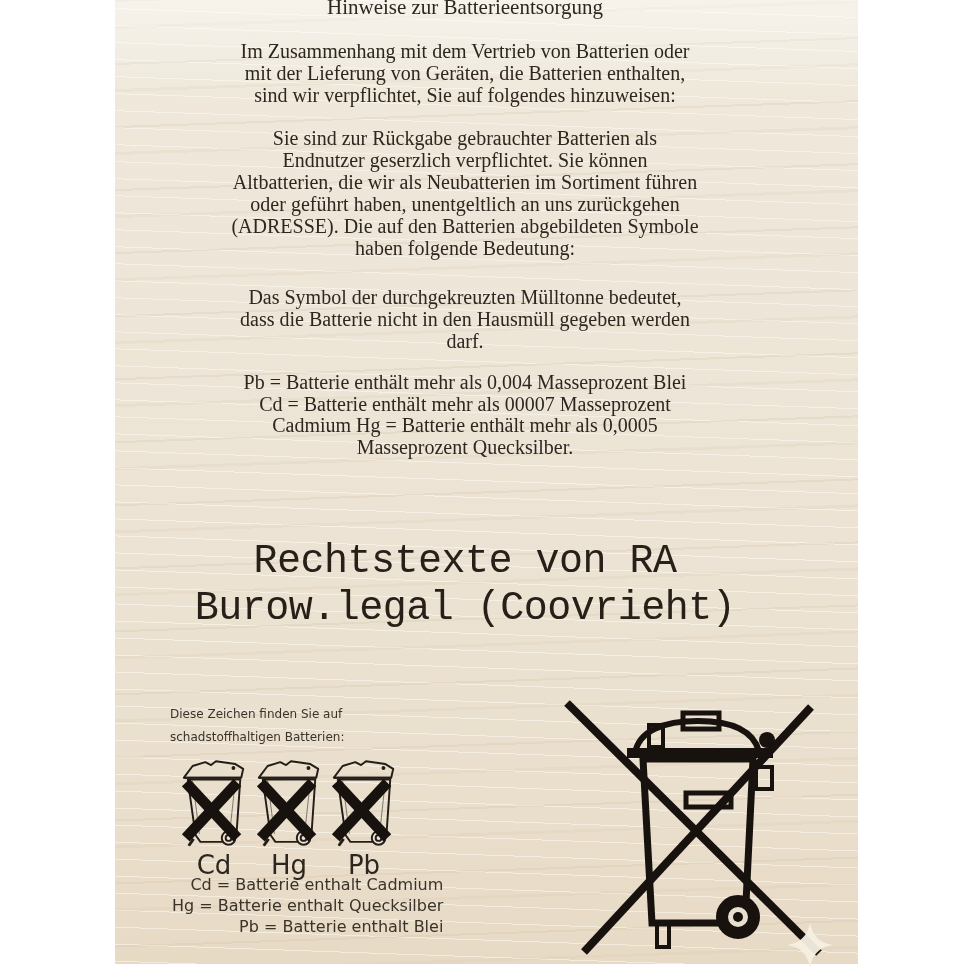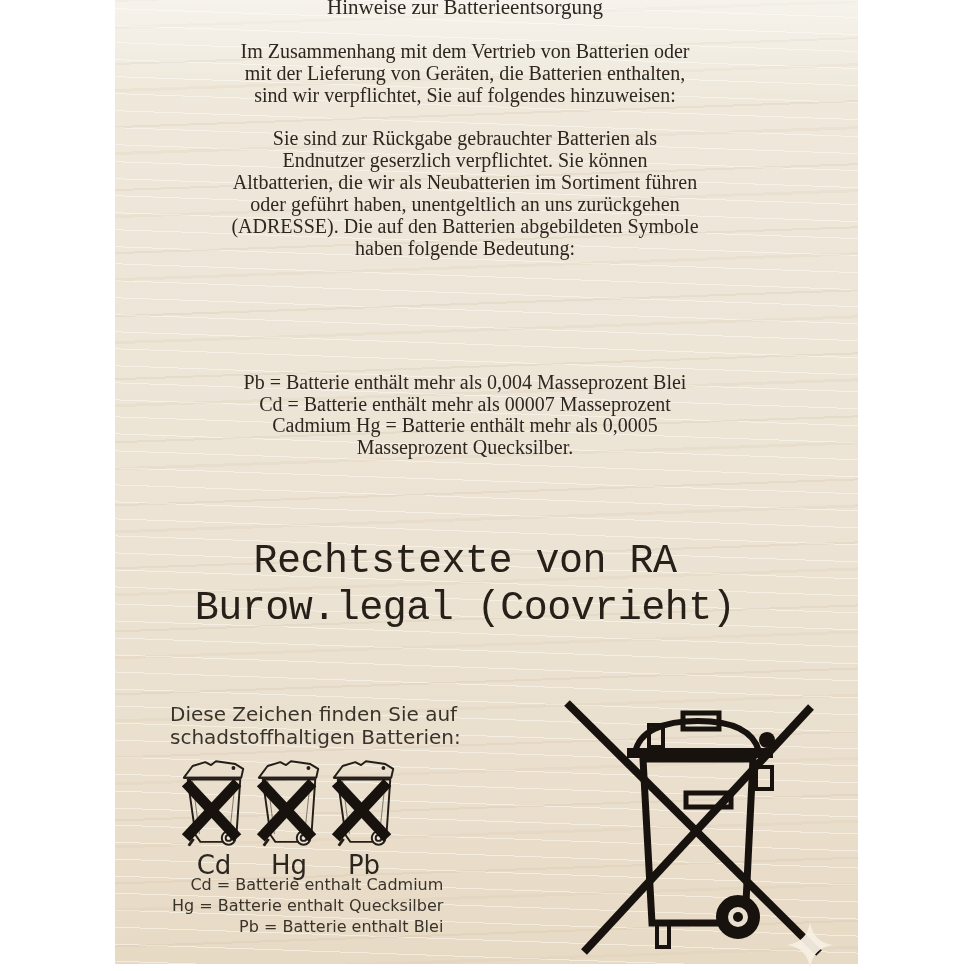--- a/index.html
+++ b/index.html
@@ -42,21 +42,21 @@
   .attribution-heading {
     position:absolute; left:0; top:538px; width:700px;
     text-align:center; white-space:pre-line;
     color:#262019; font-size:40px; line-height:47px; letter-spacing:-0.5px;
     font-family:Liberation Mono, monospace;
   }
 
   .sans { font-family:"DejaVu Sans", sans-serif; color:#3a332a; }
   .symbols-intro {
     position:absolute; left:55px; top:703px; text-align:left;
-    white-space:pre-line; font-size:20px; line-height:23px;
+    white-space:pre-line; font-size:12px; line-height:23px;
   }
   .bins-row { position:absolute; left:64px; top:756px; display:flex; gap:5px; }
   .bin-item { display:flex; flex-direction:column; align-items:center; width:70px; }
   .bin-item svg { width:70px; height:92px; display:block; }
   .bin-chemical-label { margin-top:2px; font-size:26px; color:#2c261f; }
   .chemical-legend {
     position:absolute; left:57px; top:874px; text-align:right;
     white-space:pre-line; font-size:16px; line-height:21px;
   }
   .large-bin { position:absolute; left:440px; top:695px; width:280px; height:270px; }
@@ -95,20 +95,23 @@
 mit der Lieferung von Geräten, die Batterien enthalten,
 sind wir verpflichtet, Sie auf folgendes hinzuweisen:</div>
 
       <div class="serif-block p-return">Sie sind zur Rückgabe gebrauchter Batterien als
 Endnutzer geserzlich verpflichtet. Sie können
 Altbatterien, die wir als Neubatterien im Sortiment führen
 oder geführt haben, unentgeltlich an uns zurückgehen
 (ADRESSE). Die auf den Batterien abgebildeten Symbole
 haben folgende Bedeutung:</div>
 
+      <div class="serif-block p-meaning">Das Symbol der durchgekreuzten Mülltonne bedeutet,
+dass die Batterie nicht in den Hausmüll gegeben werden
+darf.</div>
 
       <div class="serif-block p-thresholds">Pb = Batterie enthält mehr als 0,004 Masseprozent Blei
 Cd = Batterie enthält mehr als 00007 Masseprozent
 Cadmium Hg = Batterie enthält mehr als 0,0005
 Masseprozent Quecksilber.</div>
 
 
       <div class="attribution-heading">Rechtstexte von RA
 Burow.legal (Coovrieht)</div>
 

